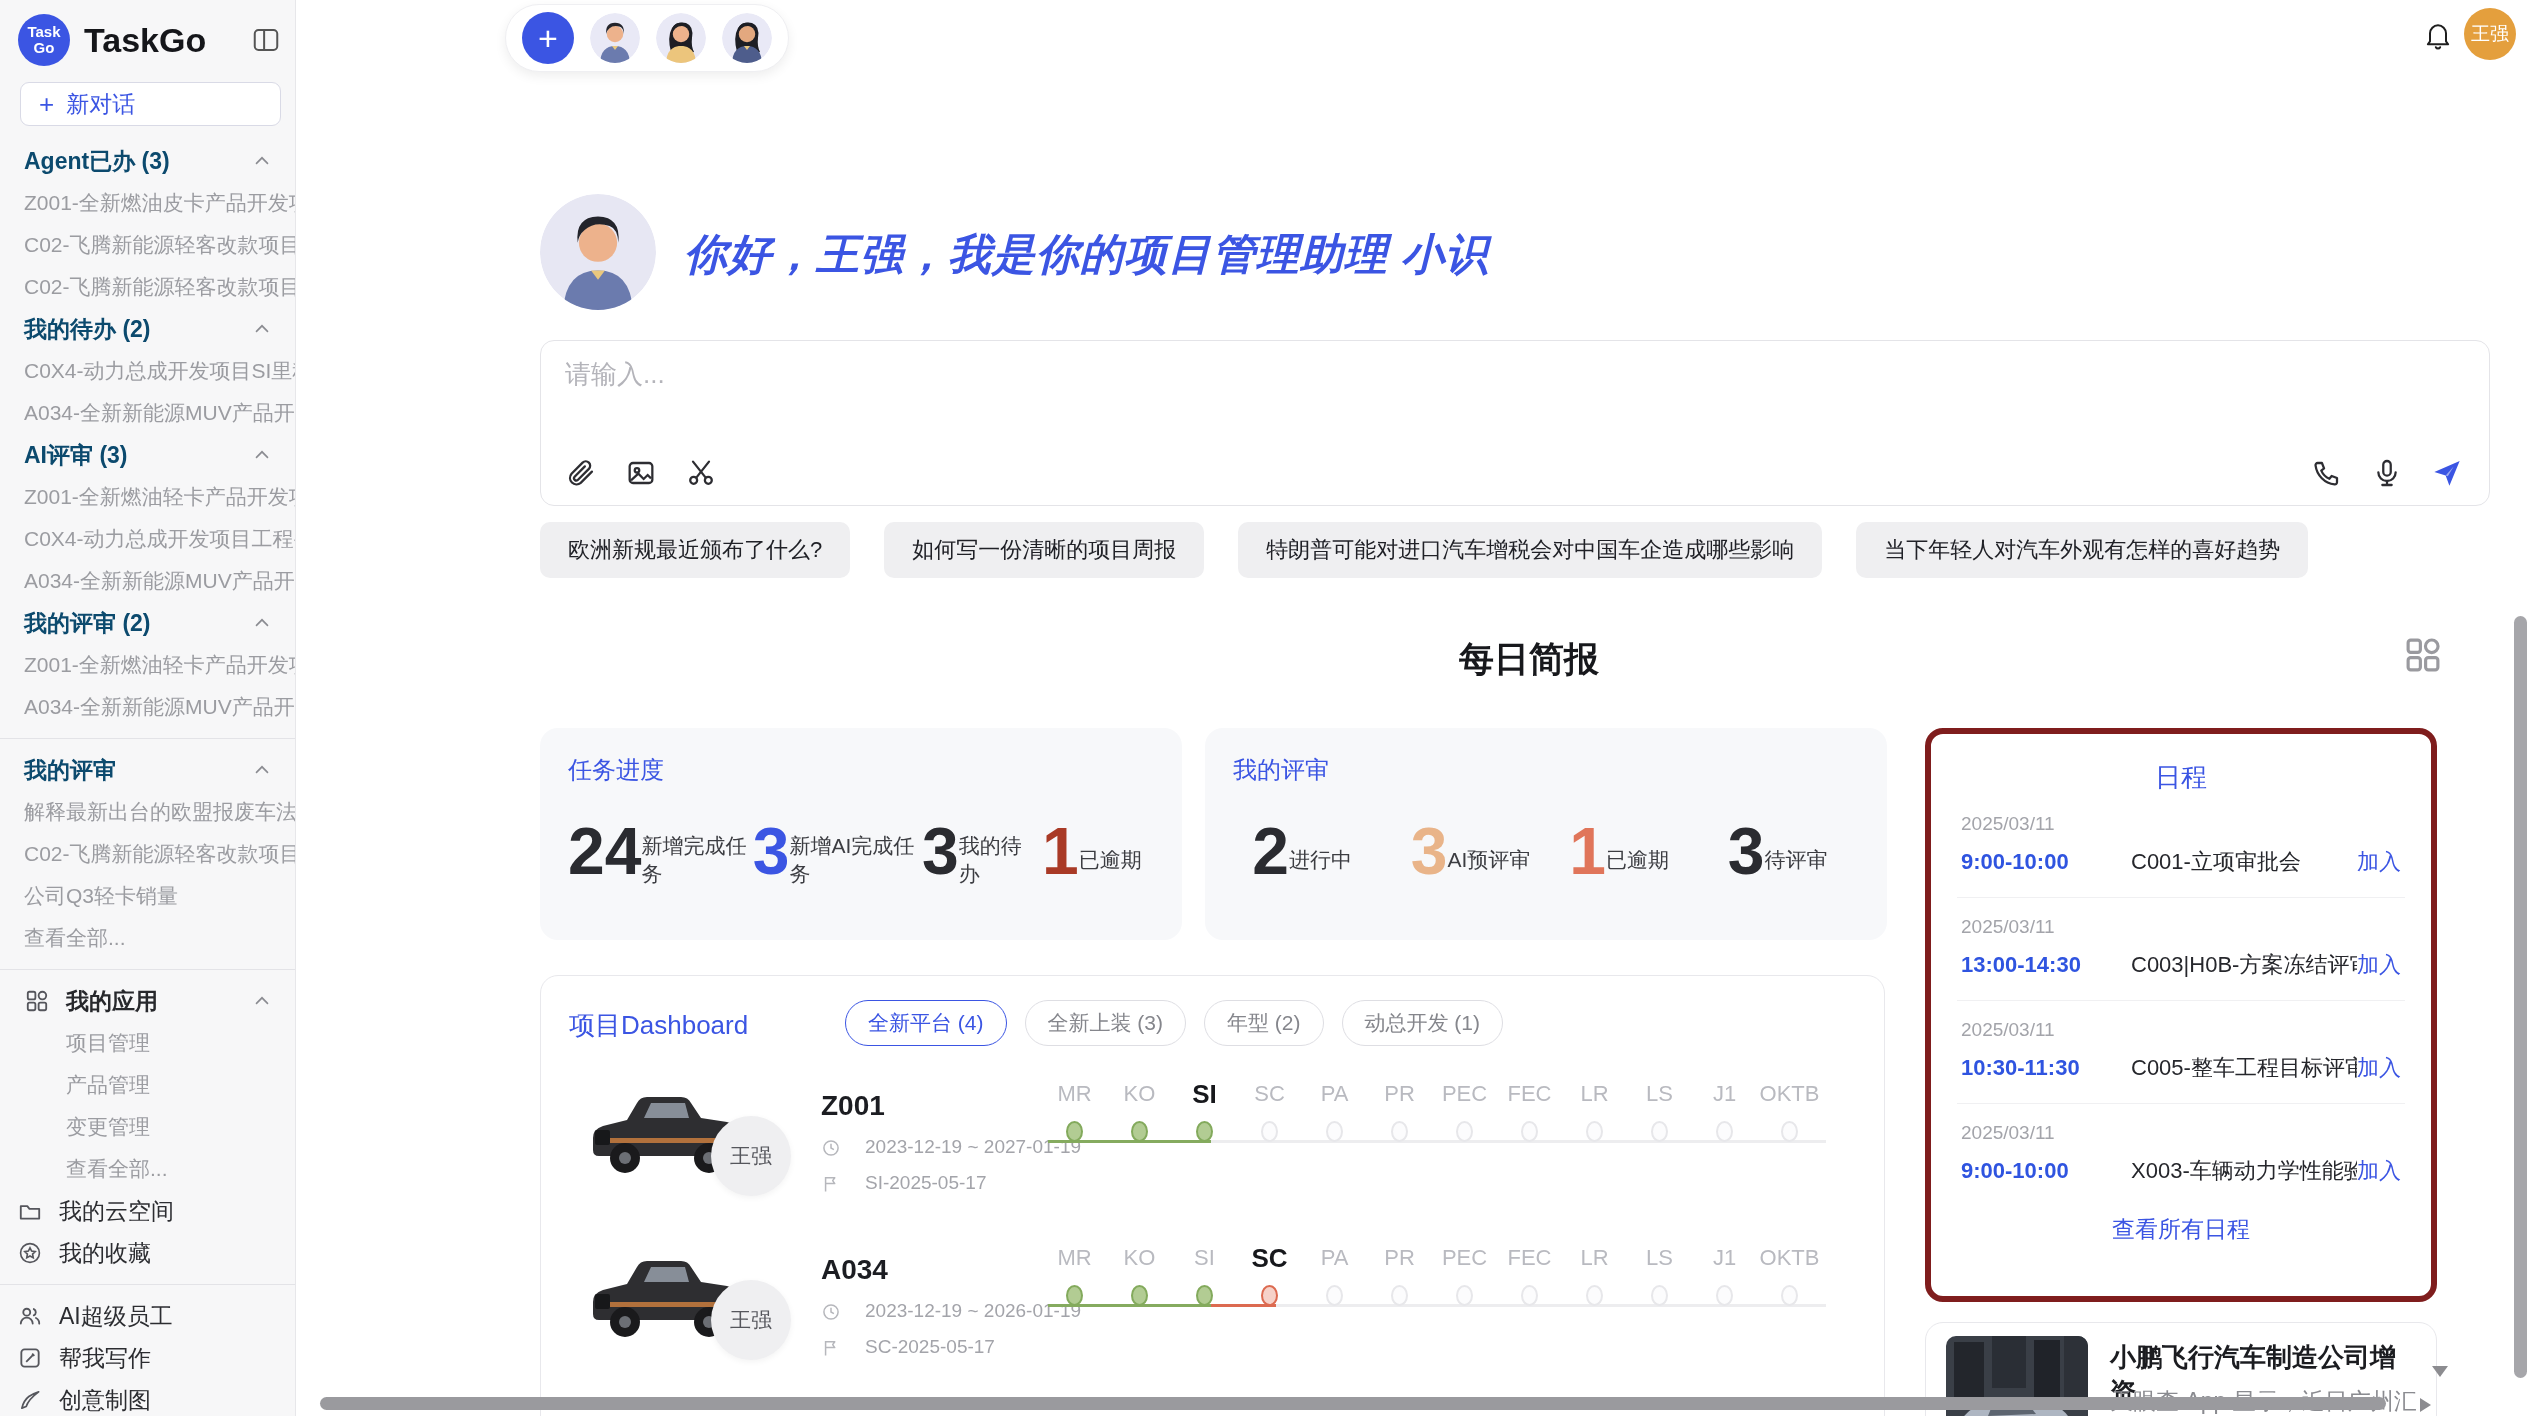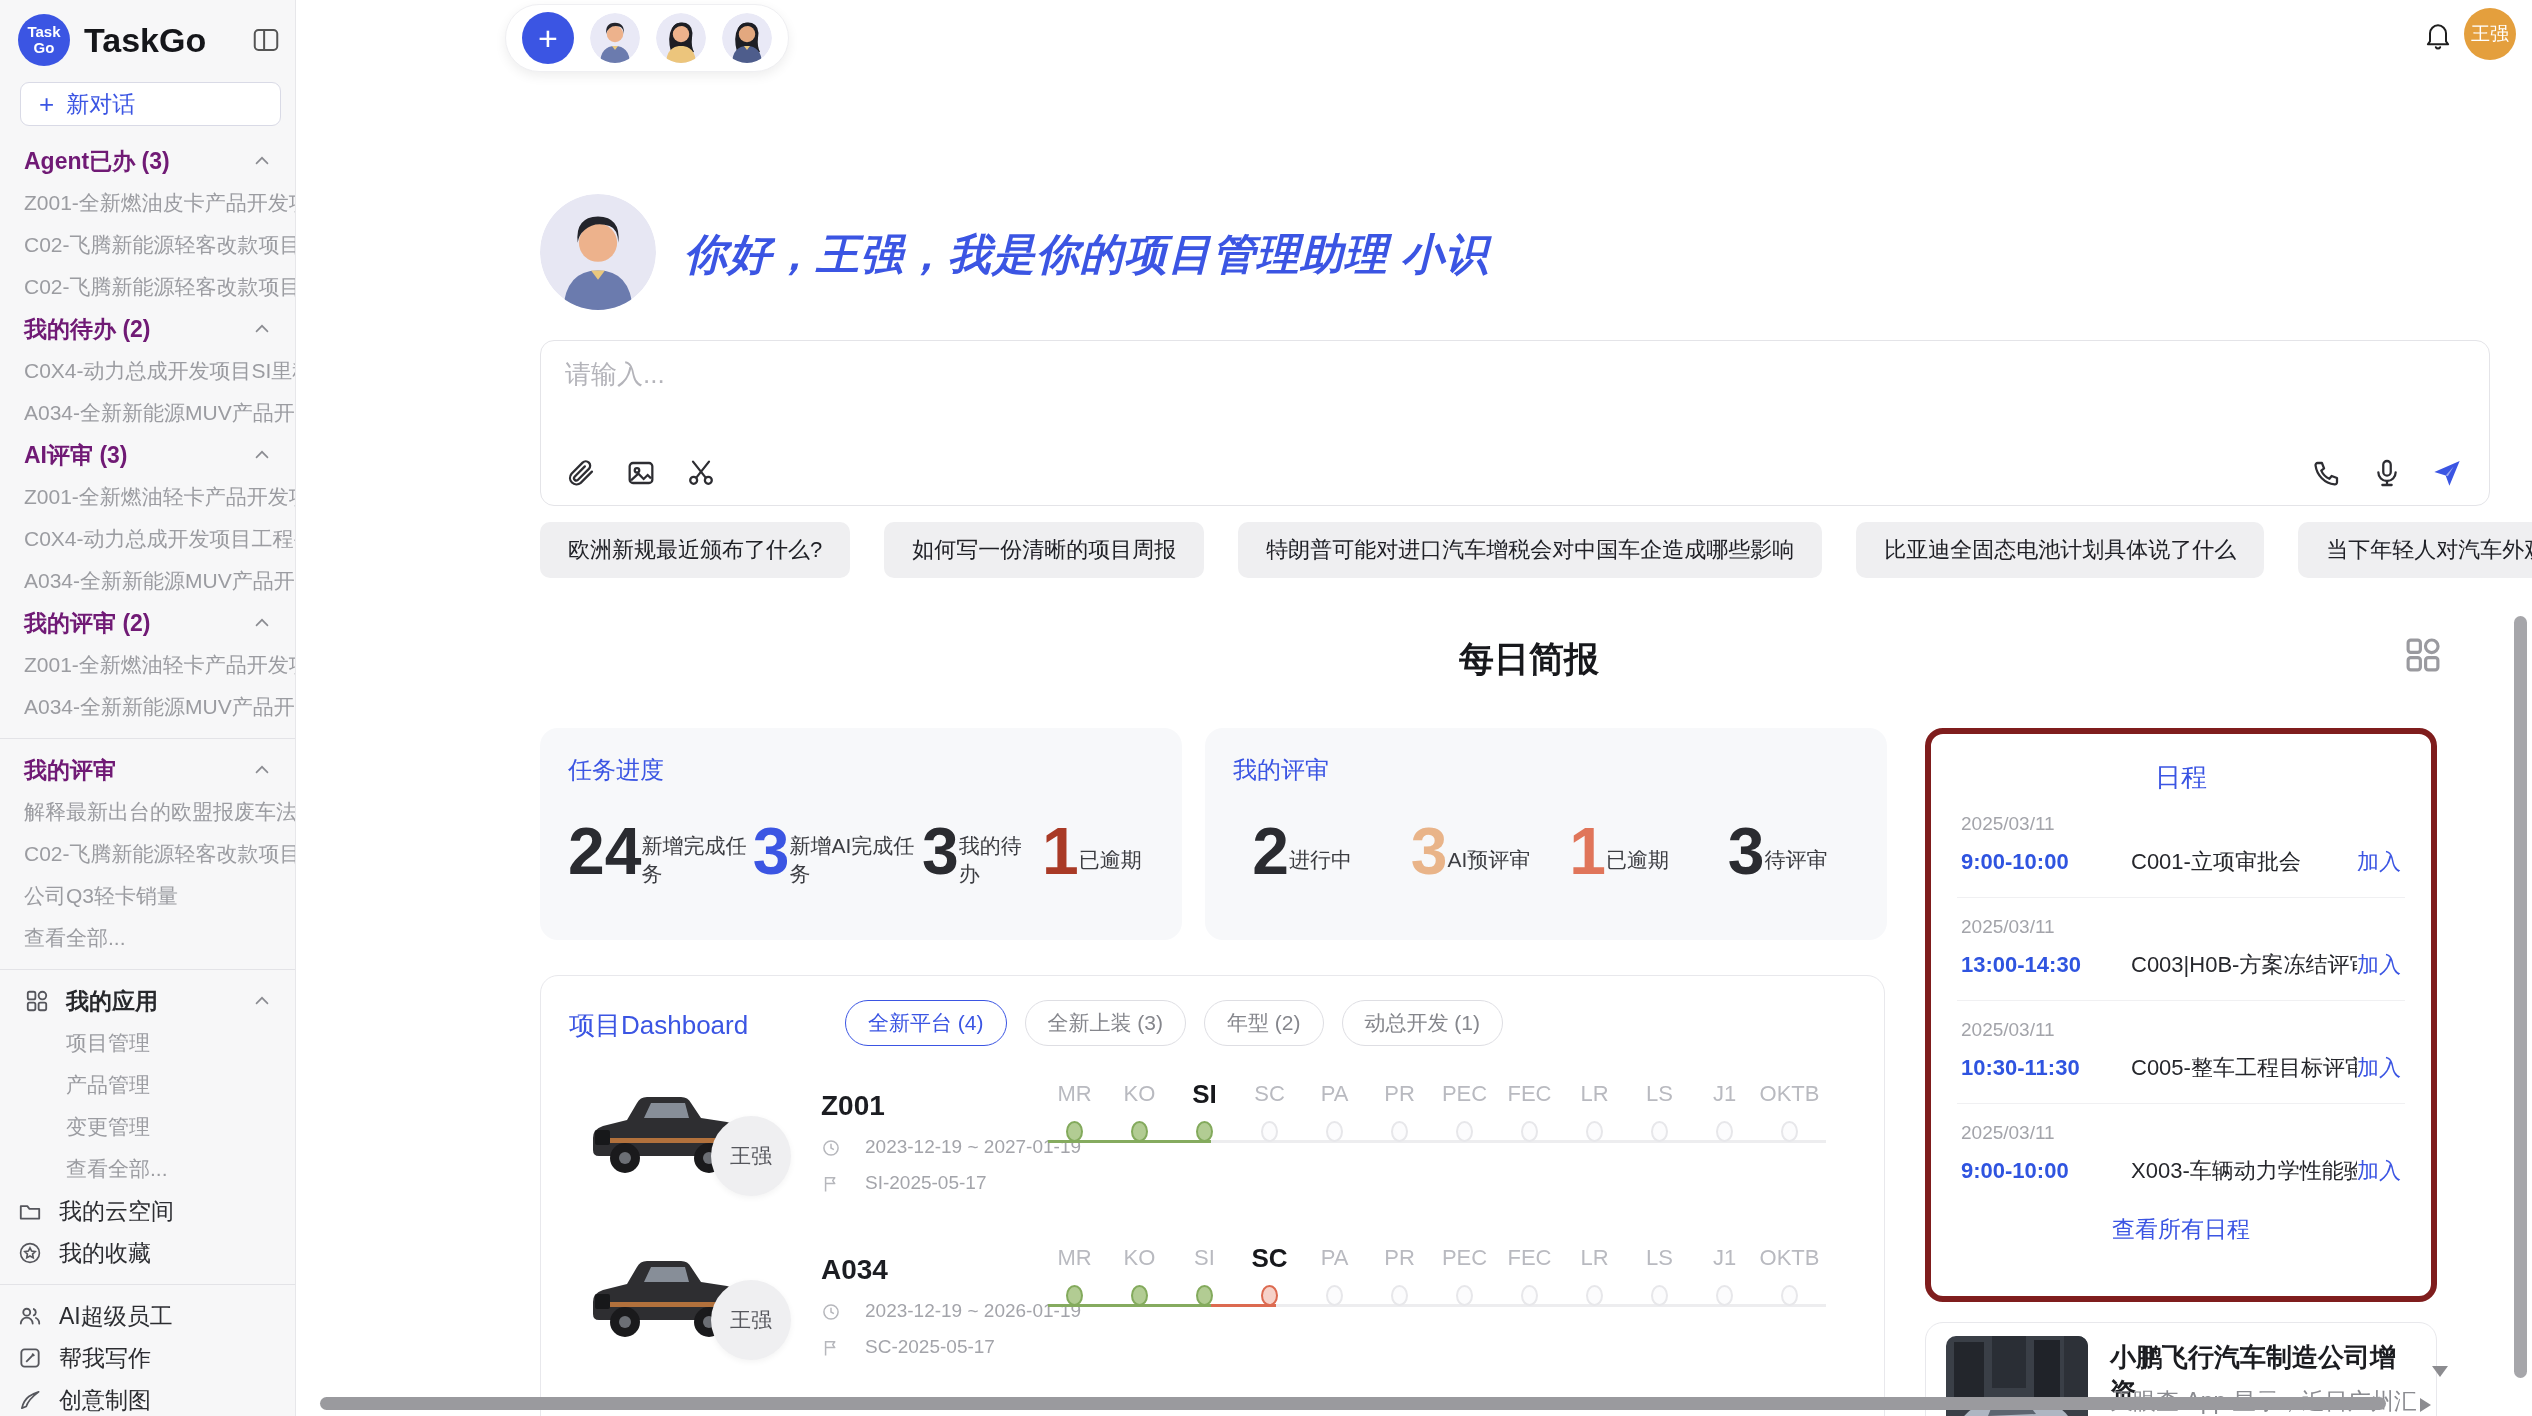--- a/index.html
+++ b/index.html
@@ -6,21 +6,21 @@
   .stage{position:relative;width:2532px;height:1416px;background:#fff;overflow:hidden;}
 
   
   .sidebar{position:absolute;left:0;top:0;width:296px;height:1416px;background:#f7f7f8;border-right:1px solid #e7e7ea;box-sizing:border-box;overflow:hidden;}
   .sb-logo-row{display:flex;align-items:center;padding:12px 14px 8px 18px;height:56px;}
   .sb-logo{width:52px;height:52px;border-radius:50%;background:#3b55e3;color:#fff;display:flex;flex-direction:column;align-items:center;justify-content:center;font-size:15px;line-height:16px;font-weight:600;}
   .sb-title{font-size:34px;font-weight:700;color:#15161a;margin-left:14px;flex:1;}
   .sb-collapse{width:30px;height:30px;color:#555;}
   .sb-newchat{margin:6px 14px 14px 20px;height:42px;border:1px solid #d9dae6;background:#fff;border-radius:9px;display:flex;align-items:center;padding:0 18px;color:#3b55e3;font-size:23px;cursor:pointer;}
   .sb-newchat .plus{font-size:26px;margin-right:12px;font-weight:400;}
-  .sb-h{height:42px;display:flex;align-items:center;justify-content:space-between;padding:0 22px 0 24px;font-size:23px;font-weight:700;color:#701a75;}
+  .sb-h{height:42px;display:flex;align-items:center;justify-content:space-between;padding:0 22px 0 24px;font-size:23px;font-weight:700;color:#0c4a6e;}
   .sb-i{height:42px;line-height:42px;padding:0 10px 0 24px;font-size:21px;color:#9b9ca1;white-space:nowrap;overflow:hidden;cursor:pointer;}
   .sb-div{height:1px;background:#e3e3e7;margin:10px 0;}
   .sb-app{height:42px;display:flex;align-items:center;padding:0 22px 0 24px;font-size:23px;font-weight:700;color:#27282c;}
   .sb-app .ic{width:26px;height:26px;margin-right:16px;color:#55565c;flex:none;}
   .sb-app .lbl{flex:1;}
   .sb-sub{height:42px;line-height:42px;padding-left:66px;font-size:21px;color:#9b9ca1;cursor:pointer;}
   .sb-link{height:42px;display:flex;align-items:center;padding:0 17px;font-size:23px;color:#2c2d31;cursor:pointer;}
   .sb-link .ic{width:26px;height:26px;margin-right:16px;color:#55565c;flex:none;}
   .chev{width:22px;height:22px;color:#8b8c92;flex:none;}
 
@@ -289,21 +289,20 @@
               <path d="M2.5 11.2 L21.5 3 L13.8 21.5 L11 13.8 Z M11 13.8 L16.5 7.5"></path>
               <path d="M11 13.9 L17 7.2 L12.6 14.5 Z" fill="#fff" opacity=".5"></path>
             </svg></div>
       </div>
     </div>
 
     <div class="chips" id="chips">
         <div class="chip">欧洲新规最近颁布了什么?</div>
         <div class="chip">如何写一份清晰的项目周报</div>
         <div class="chip">特朗普可能对进口汽车增税会对中国车企造成哪些影响</div>
-        <div class="chip">比亚迪全固态电池计划具体说了什么</div>
         <div class="chip">当下年轻人对汽车外观有怎样的喜好趋势</div>
       </div>
 
     <div class="brief-title">每日简报</div>
     <div class="brief-grid-ic">
       <svg viewBox="0 0 24 24" fill="none" stroke="currentColor" stroke-width="1.8">
           <rect x="3.5" y="3.5" width="7" height="7" rx="1.5"></rect>
           <circle cx="17" cy="7" r="3.6"></circle>
           <rect x="3.5" y="13.5" width="7" height="7" rx="1.5"></rect>
           <rect x="13.5" y="13.5" width="7" height="7" rx="1.5"></rect>

